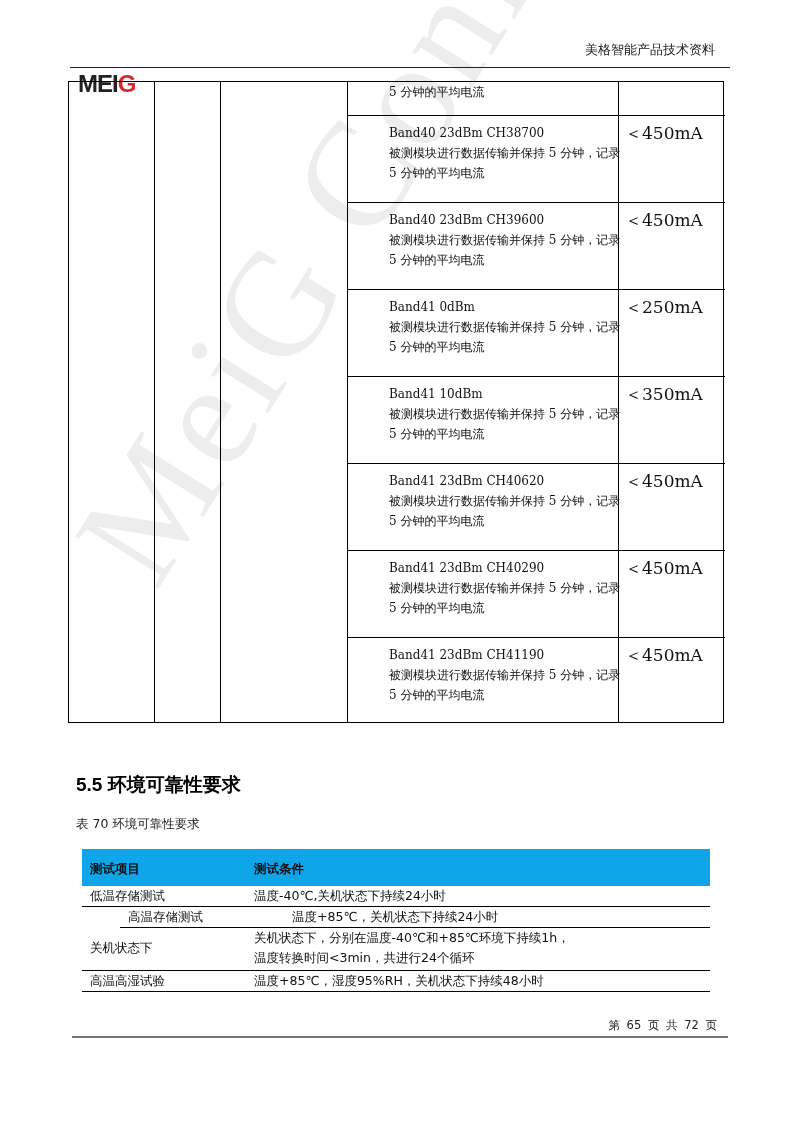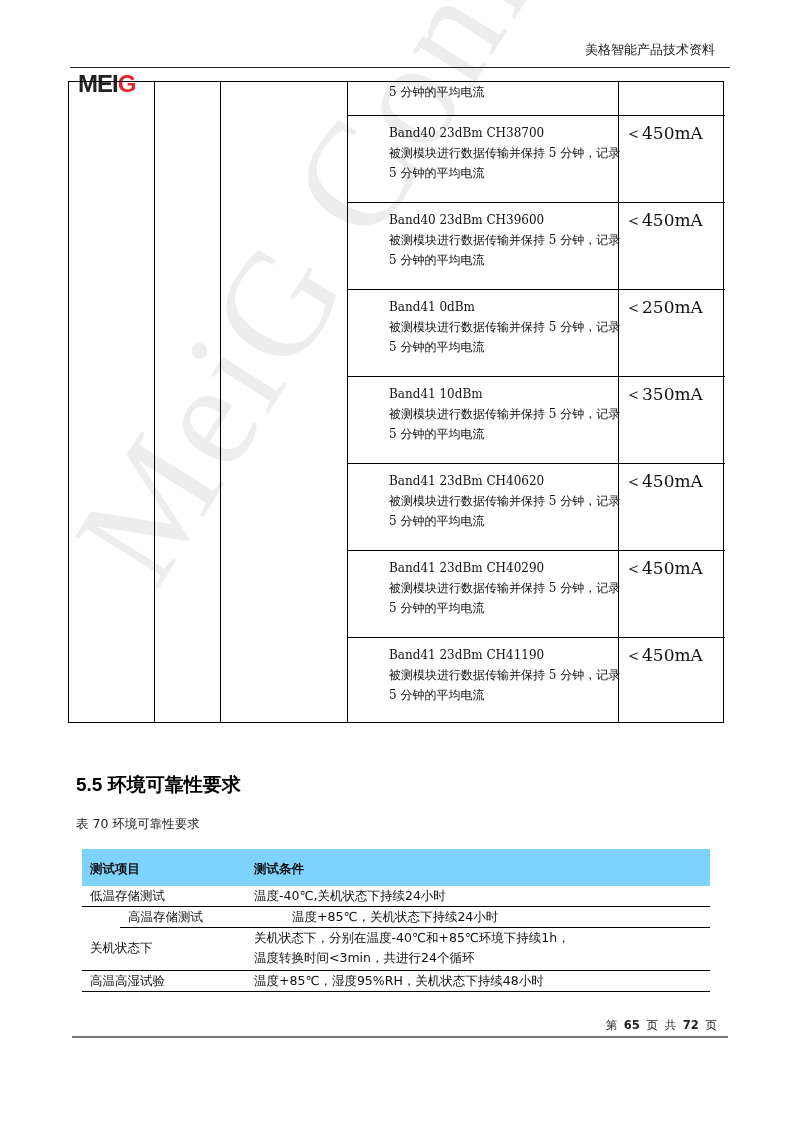--- a/index.html
+++ b/index.html
@@ -44,34 +44,34 @@
     font-family: "Liberation Sans", sans-serif; font-weight: bold; font-size: 19px; color: #000;
   }
   .table-caption {
     position: absolute; left: 76px; top: 816px;
     font-family: "DejaVu Sans", sans-serif; font-size: 12.5px; color: #222;
   }
 
   
   .t2 { position: absolute; left: 82px; top: 849px; width: 628px; }
   .t2-head {
-    height: 37px; background: #7dd3fc; position: relative;
+    height: 37px; background: #0ea5e9; position: relative;
     font-family: "DejaVu Sans", sans-serif; font-weight: bold; font-size: 12.5px;
   }
   .t2-head span { position: absolute; top: 12px; }
   .t2-row { position: relative; border-bottom: 1.3px solid #000;
     font-family: "DejaVu Sans", sans-serif; font-size: 12.5px; color: #111; }
   .t2-row .c1 { position: absolute; left: 8px; }
   .t2-row .c2 { position: absolute; left: 172px; }
 
   .footer-page {
     position: absolute; right: 76px; top: 1018px;
     font-family: "DejaVu Sans", sans-serif; font-size: 11.5px; color: #222; word-spacing: 3px;
   }
-  .footer-page b { font-weight: bold; margin-top: 23px; }
+  .footer-page b { font-weight: normal; margin-top: 23px; }
   .footer-rule {
     position: absolute; left: 72px; top: 1036px; width: 656px; height: 0;
     border-top: 2px solid #777;
   }
 
   .watermark {
     position: absolute; left: 40px; top: 520px;
     font-family: "Liberation Serif", serif; font-size: 150px; color: rgba(0,0,0,0.07);
     transform: rotate(-58deg); transform-origin: left top; white-space: nowrap;
     pointer-events: none; letter-spacing: 4px;

